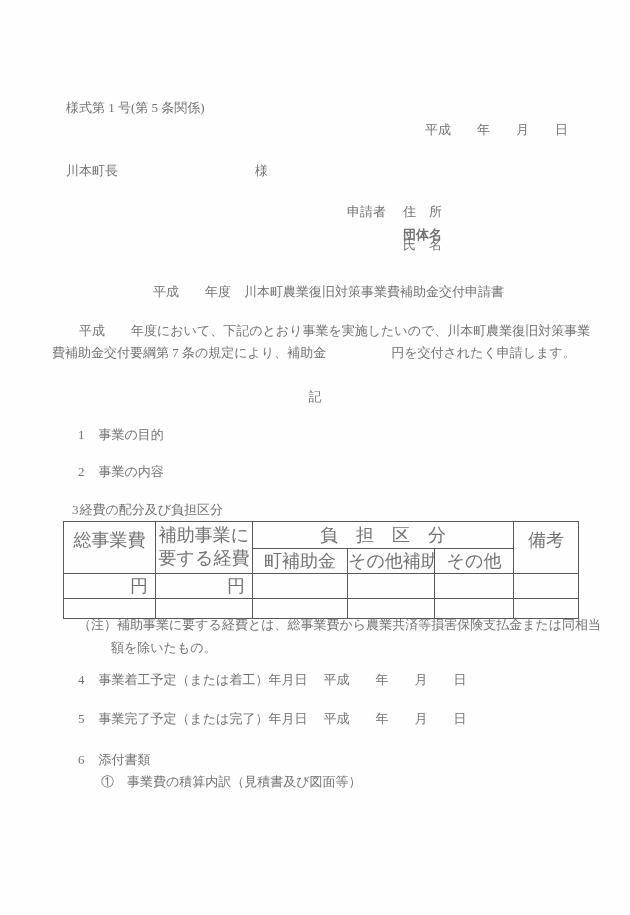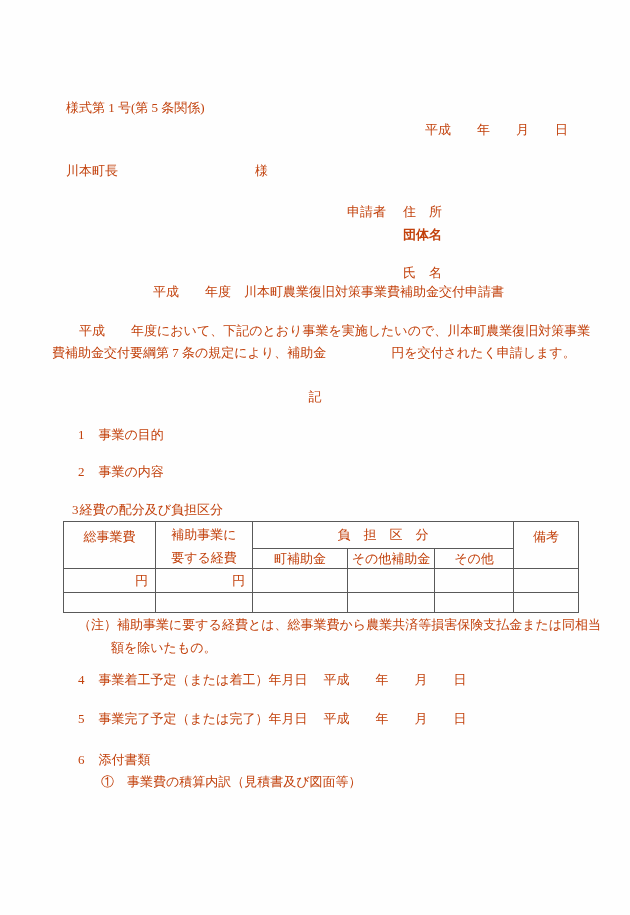--- a/index.html
+++ b/index.html
@@ -7,21 +7,21 @@
     padding: 0;
     background: #ffffff;
   }
   .page {
     position: relative;
     width: 630px;
     height: 915px;
     background: #fefefe;
     font-family: "Liberation Serif", "DejaVu Serif", serif;
     font-size: 13px;
-    color: #c2410c;
+    color: #737373;
     overflow: hidden;
   }
   .abs {
     position: absolute;
     line-height: 1.15;
     white-space: pre;
   }
   .center-line {
     position: absolute;
     left: 0;
@@ -48,21 +48,21 @@
   table.cost-table {
     position: absolute;
     left: 63px;
     top: 521px;
     width: 515px;
     border-collapse: collapse;
     table-layout: fixed;
   }
   table.cost-table td {
     border: 1px solid #595959;
-    font-size: 13px;
+    font-size: 18px;
     padding: 0;
     text-align: center;
     vertical-align: middle;
     white-space: pre;
     overflow: hidden;
     margin-top: 20px;
   }
   table.cost-table td.vt {
     vertical-align: top;
     padding-top: 6px;
@@ -80,21 +80,21 @@
 <div class="page">
 
   <div class="abs" style="left:66px; top:101px;">様式第 1 号(第 5 条関係)</div>
   <div class="abs" style="left:425px; top:123px;">平成　　年　　月　　日</div>
   <div class="abs" style="left:66px; top:164px;">川本町長</div>
   <div class="abs" style="left:255px; top:164px;">様</div>
 
   <div class="abs" style="left:347px; top:205px;">申請者</div>
   <div class="abs" style="left:403px; top:205px;">住　所</div>
   <div class="abs" style="left:403px; top:228px;font-weight:bold;">団体名</div>
-  <div class="abs" style="left:403px; top:266px;text-align:right;">氏　名</div>
+  <div class="abs" style="left:403px; top:238px;text-align:right;">氏　名</div>
 
   <div class="abs" style="left:153px; top:285px;">平成　　年度　川本町農業復旧対策事業費補助金交付申請書</div>
 
   <div class="abs" style="left:66px; top:324px;">　平成　　年度において、下記のとおり事業を実施したいので、川本町農業復旧対策事業</div>
   <div class="abs" style="left:52px; top:346px;">費補助金交付要綱第 7 条の規定により、補助金　　　　　円を交付されたく申請します。</div>
 
   <div class="center-line" style="top:388px;">記</div>
 
   <div class="abs" style="left:78px; top:428px;"><span class="num">1</span><span>事業の目的</span></div>
 

